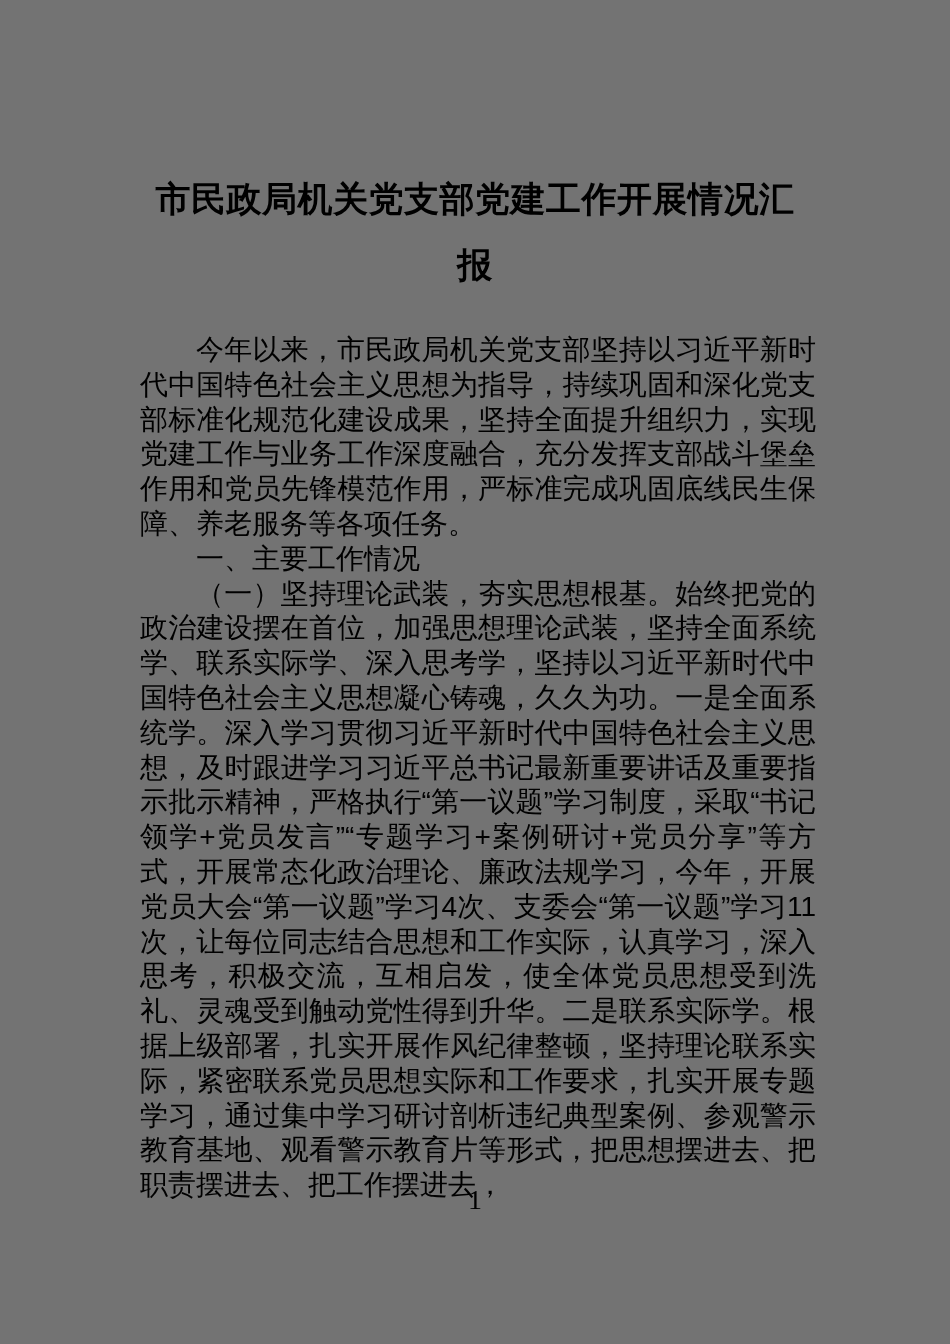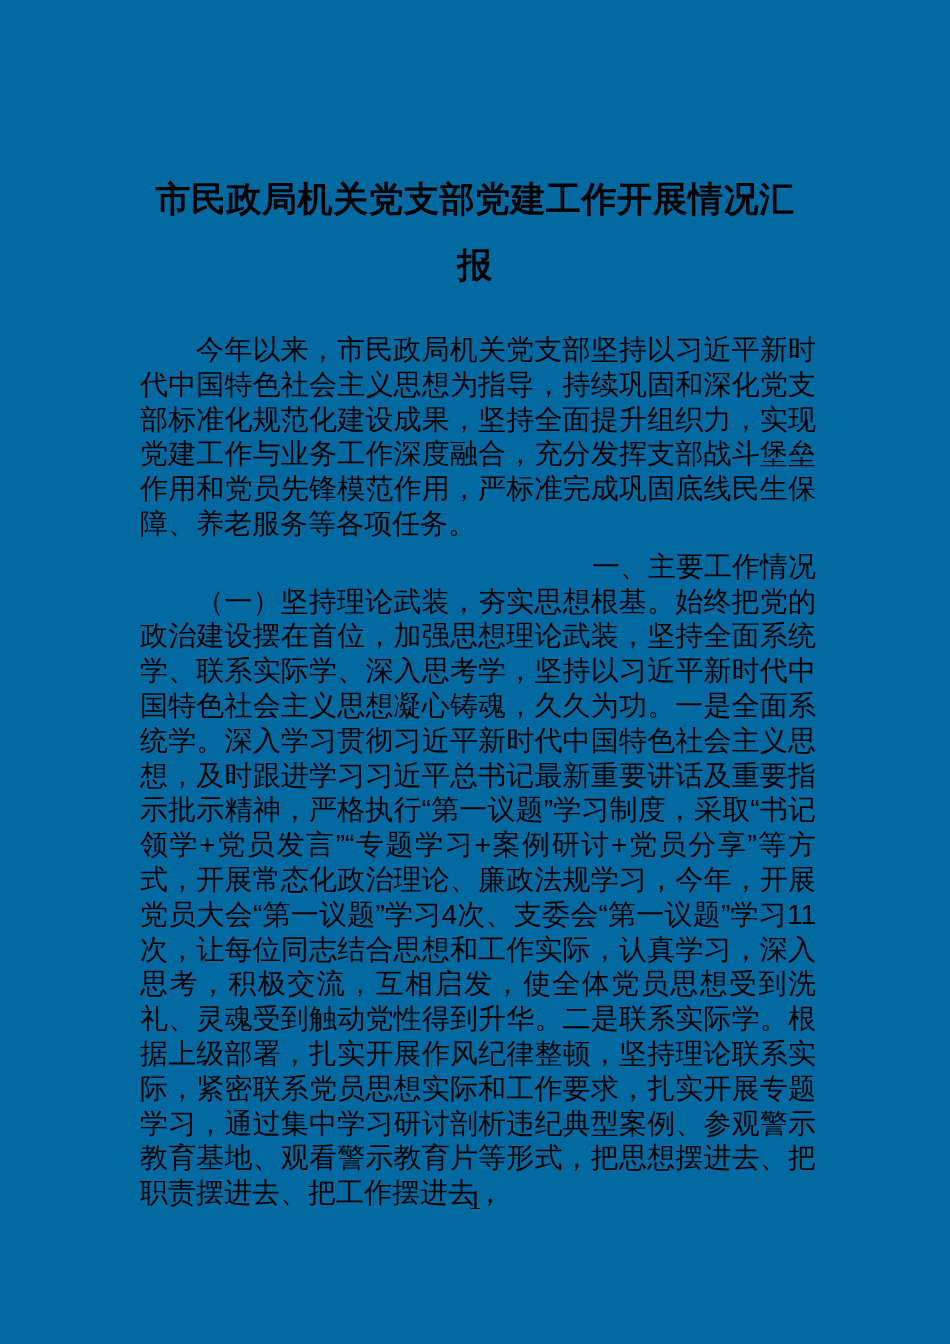--- a/index.html
+++ b/index.html
@@ -4,21 +4,21 @@
 <style>
   html, body {
     margin: 0;
     padding: 0;
     background: #ffffff;
   }
   .page {
     position: relative;
     width: 950px;
     height: 1344px;
-    background: #0369a1;
+    background: #737373;
     color: #000000;
     font-family: "Liberation Sans", "DejaVu Sans", sans-serif;
     overflow: hidden;
     box-sizing: border-box;
   }
   .doc-title {
     margin: 0 auto;
     padding-top: 166px;
     max-width: 640px;
     text-align: center;
@@ -35,22 +35,21 @@
     margin: 0;
     padding: 0;
     font-size: 28px;
     line-height: 34.8px;
     text-align: justify;
     text-justify: inter-ideograph;
     text-indent: 2em;
     font-weight: 400;
   }
   .para.section-heading {
-    text-align: right;
-    margin-top: 8px;
+    text-align: left;
   }
   .page-number {
     position: absolute;
     top: 1183px;
     left: 0;
     width: 100%;
     text-align: center;
     font-family: "Liberation Serif", "DejaVu Serif", serif;
     font-size: 28px;
     line-height: 34px;

